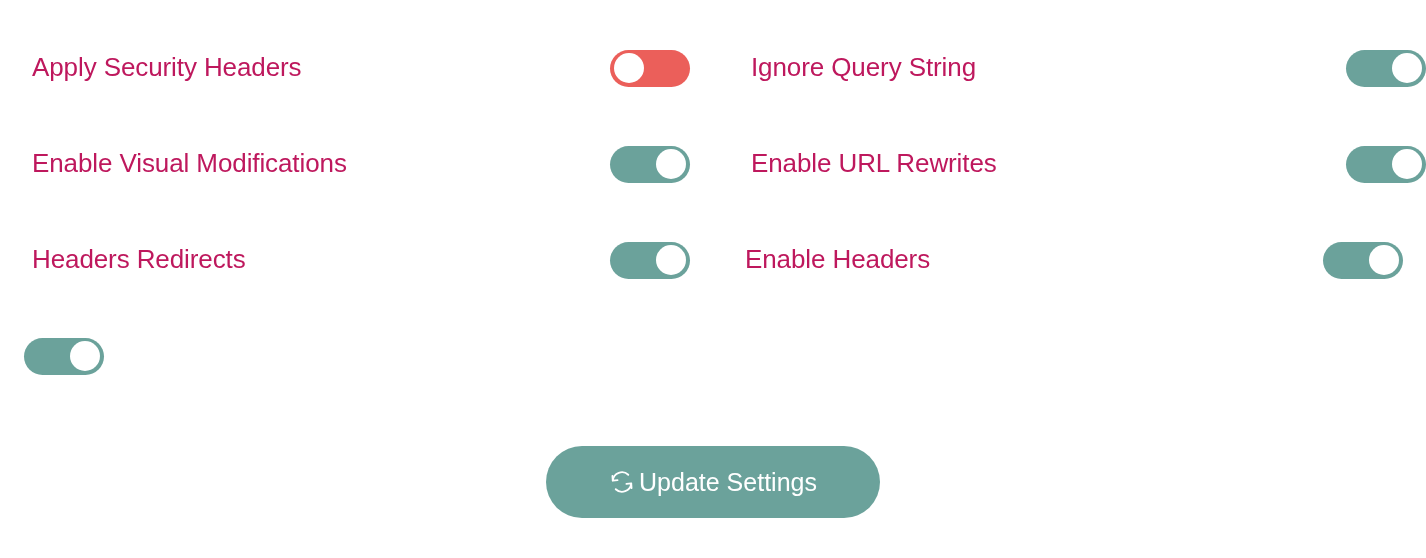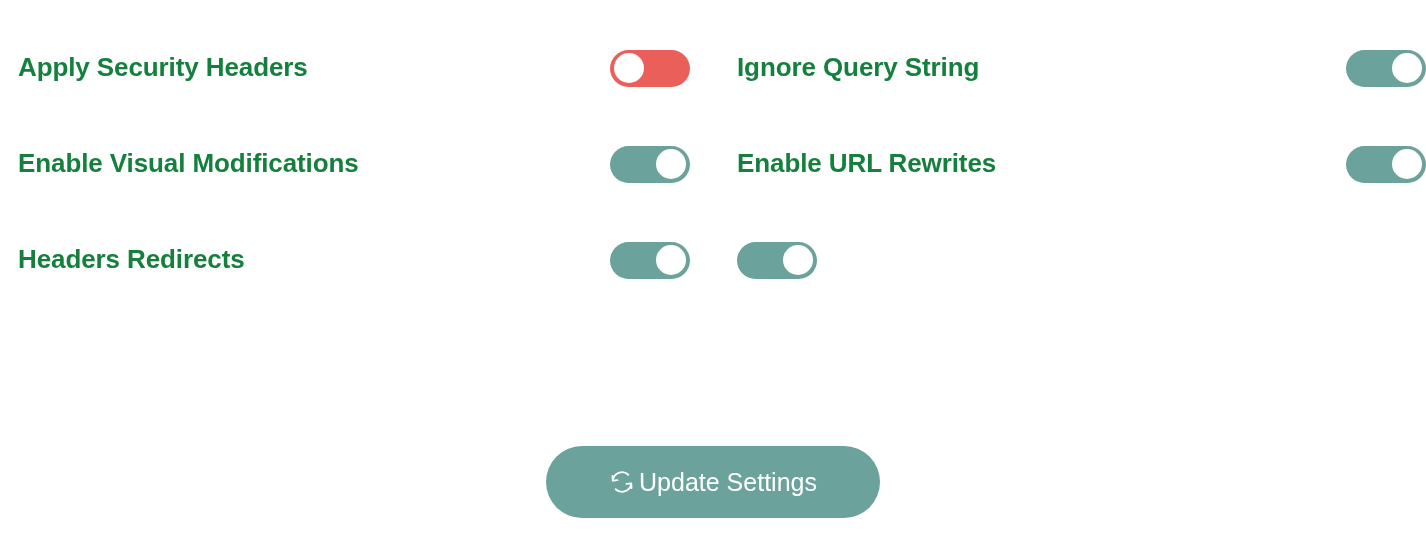--- a/index.html
+++ b/index.html
@@ -42,25 +42,26 @@
     padding-right: 23px;
   }
   .setting-row.col-right {
     padding-left: 24px;
     padding-right: 0;
   }
 
   .setting-label {
     flex: 1 1 auto;
     font-size: 26px;
-    font-weight: bold;
-    color: #15803d;
+    font-weight: normal;
+    color: #be185d;
     letter-spacing: -0.1px;
     line-height: 1.15;
     white-space: nowrap;
+    margin-left: 14px;
   }
 
   
   .toggle {
     flex: 0 0 auto;
     position: relative;
     width: 80px;
     height: 37px;
     border-radius: 19px;
     background: #6ba29b;
@@ -161,20 +162,26 @@
       </button>
     </div>
 
     <div class="setting-row col-left">
       <span class="setting-label">Headers Redirects</span>
       <button class="toggle" data-state="on" aria-label="Enable Redirects">
         <span class="knob"></span>
       </button>
     </div>
 
+    <div class="setting-row col-left">
+      <span class="setting-label">Enable Headers</span>
+      <button class="toggle" data-state="on" aria-label="Enable Headers">
+        <span class="knob"></span>
+      </button>
+    </div>
     <div class="setting-row col-right">
       <button class="toggle" data-state="on" aria-label="Enable Status Codes">
         <span class="knob"></span>
       </button>
     </div>
 
   </div>
 
   <div class="button-row">
     <button class="update-button">

